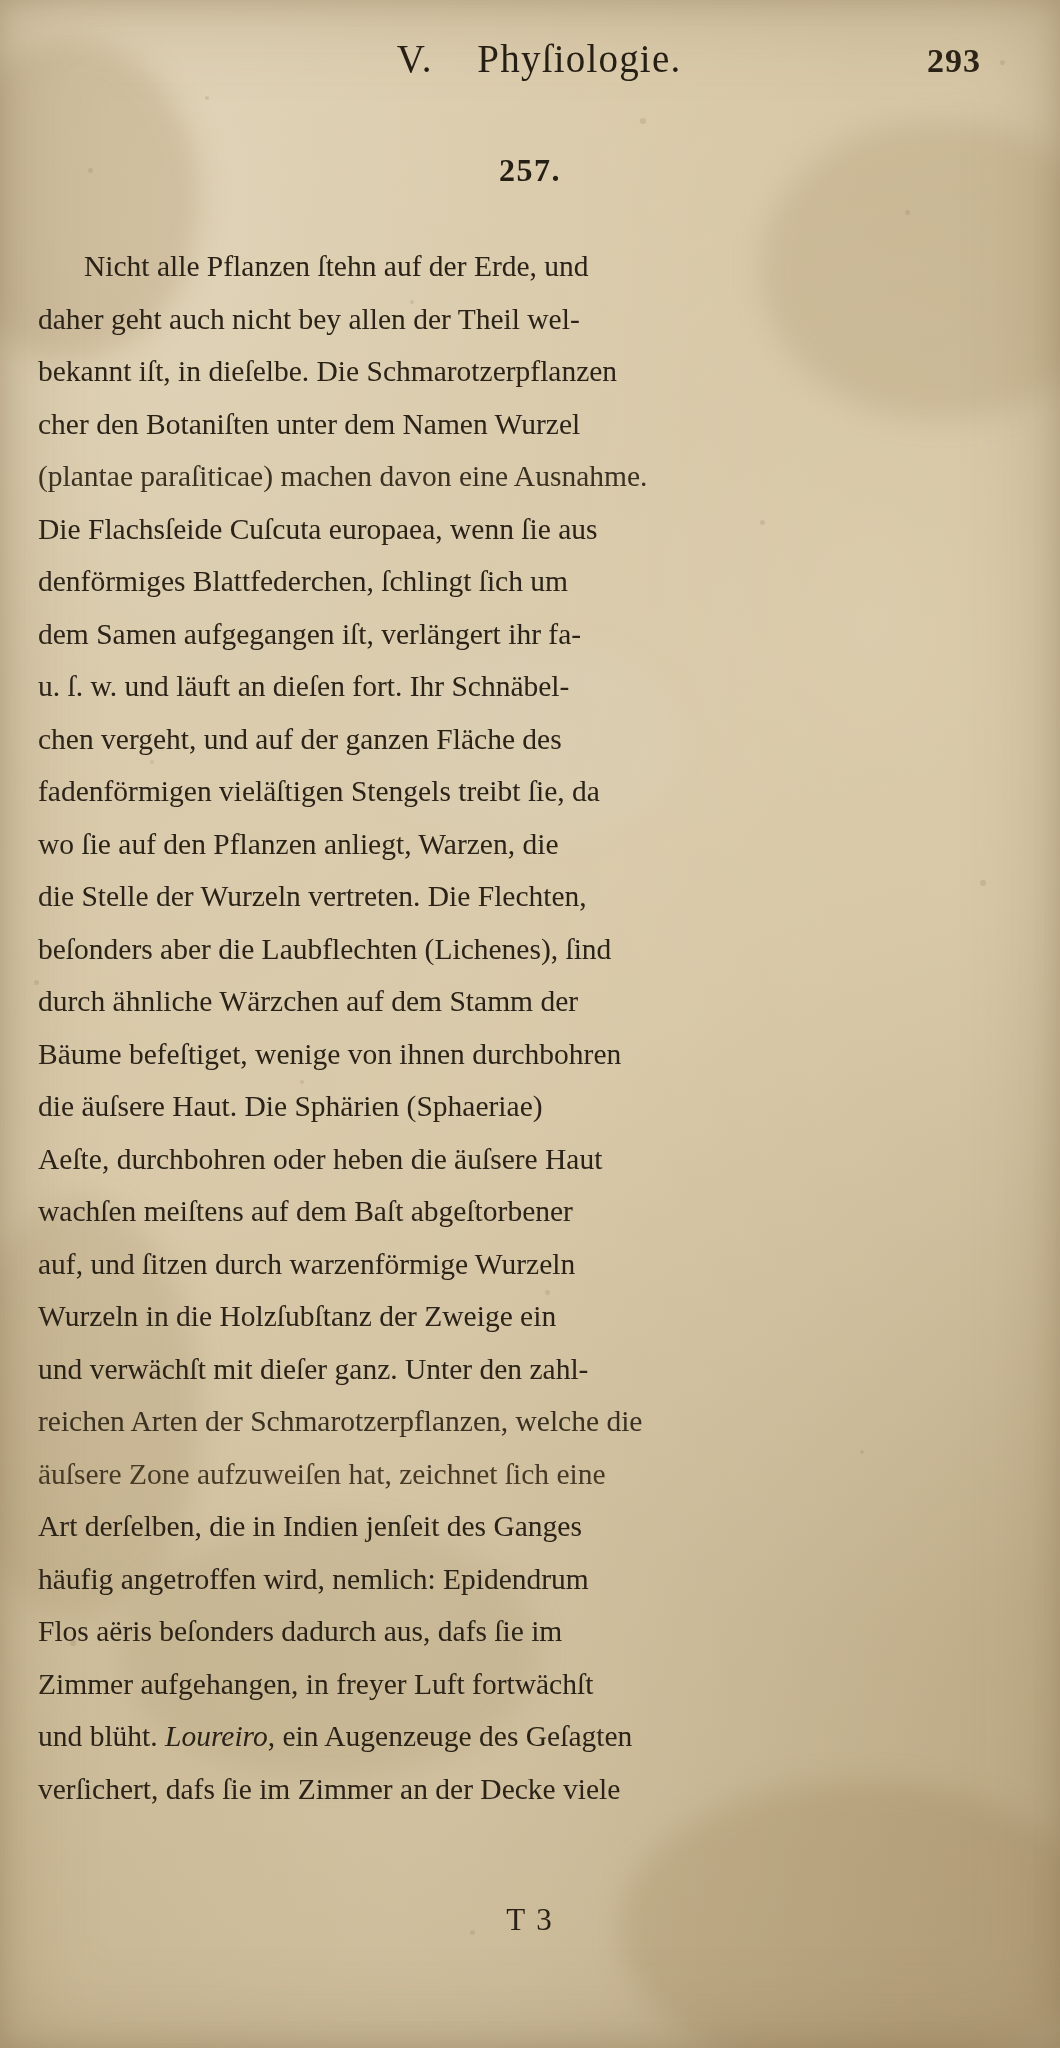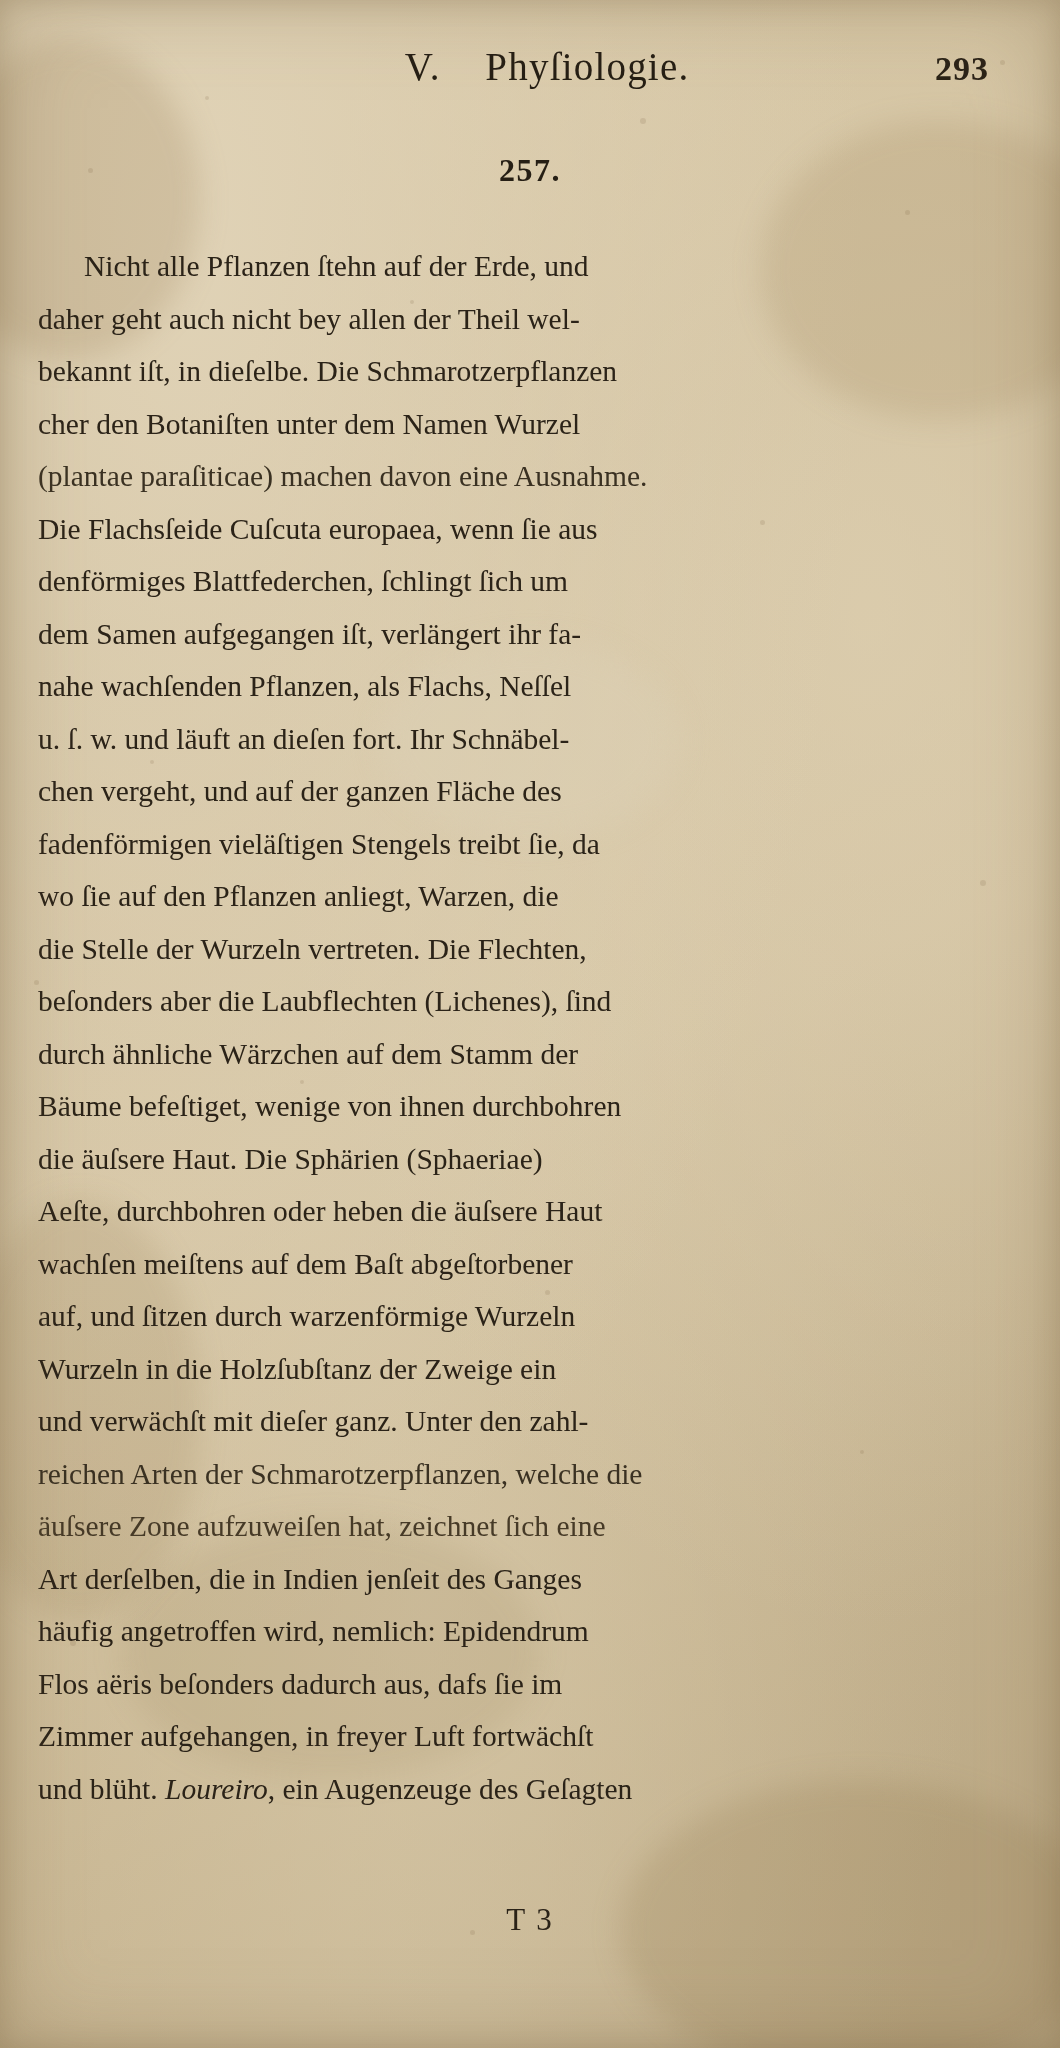--- a/index.html
+++ b/index.html
@@ -47,25 +47,24 @@
       inset 0 0 26px rgba(120, 98, 62, 0.25);
   }
   .content {
     position: absolute;
     left: 0; top: 0;
     width: 1060px;
     color: #2b2318;
   }
   .header {
     position: absolute;
-    left: 17px;
+    left: 9px;
     top: 36px;
     width: 1044px;
     height: 56px;
-    margin-top: 8px;
   }
   .running-title {
     position: absolute;
     left: 0;
     top: 0;
     width: 1060px;
     text-align: center;
     font-size: 39px;
     letter-spacing: 1.2px;
     font-family: "Liberation Serif", serif;
@@ -174,21 +173,20 @@
     <div class="body-text">
       <p>
         <span class="line indent">Nicht alle Pflanzen ſtehn auf der Erde, und</span>
         <span class="line">daher geht auch nicht bey allen der Theil wel-</span>
         <span class="line">bekannt iſt, in dieſelbe. Die Schmarotzerpflanzen</span>
         <span class="line">cher den Botaniſten unter dem Namen Wurzel</span>
         <span class="line ink-fade-1">(plantae paraſiticae) machen davon eine Ausnahme.</span>
         <span class="line">Die Flachsſeide Cuſcuta europaea, wenn ſie aus</span>
         <span class="line">denförmiges Blattfederchen, ſchlingt ſich um</span>
         <span class="line">dem Samen aufgegangen iſt, verlängert ihr fa-</span>
-        <span class="line">nahe wachſenden Pflanzen, als Flachs, Neſſel</span>
         <span class="line">u. ſ. w. und läuft an dieſen fort. Ihr Schnäbel-</span>
         <span class="line">chen vergeht, und auf der ganzen Fläche des</span>
         <span class="line">fadenförmigen vieläſtigen Stengels treibt ſie, da</span>
         <span class="line">wo ſie auf den Pflanzen anliegt, Warzen, die</span>
         <span class="line">die Stelle der Wurzeln vertreten. Die Flechten,</span>
         <span class="line">beſonders aber die Laubflechten (Lichenes), ſind</span>
         <span class="line">durch ähnliche Wärzchen auf dem Stamm der</span>
         <span class="line">Bäume befeſtiget, wenige von ihnen durchbohren</span>
         <span class="line">die äuſsere Haut. Die Sphärien (Sphaeriae)</span>
         <span class="line">Aeſte, durchbohren oder heben die äuſsere Haut</span>
@@ -196,20 +194,21 @@
         <span class="line">auf, und ſitzen durch warzenförmige Wurzeln</span>
         <span class="line">Wurzeln in die Holzſubſtanz der Zweige ein</span>
         <span class="line">und verwächſt mit dieſer ganz. Unter den zahl-</span>
         <span class="line ink-fade-1">reichen Arten der Schmarotzerpflanzen, welche die</span>
         <span class="line ink-fade-2">äuſsere Zone aufzuweiſen hat, zeichnet ſich eine</span>
         <span class="line">Art derſelben, die in Indien jenſeit des Ganges</span>
         <span class="line">häufig angetroffen wird, nemlich: Epidendrum</span>
         <span class="line">Flos aëris beſonders dadurch aus, dafs ſie im</span>
         <span class="line">Zimmer aufgehangen, in freyer Luft fortwächſt</span>
         <span class="line">und blüht. <span class="ital">Loureiro</span>, ein Augenzeuge des Geſagten</span>
+        <span class="line">verſichert, dafs ſie im Zimmer an der Decke viele</span>
       </p>
     </div>
 
     <div class="signature">T 3</div>
   </div>
 
   <div class="edge-shade"></div>
 </div>
 
 </body></html>

